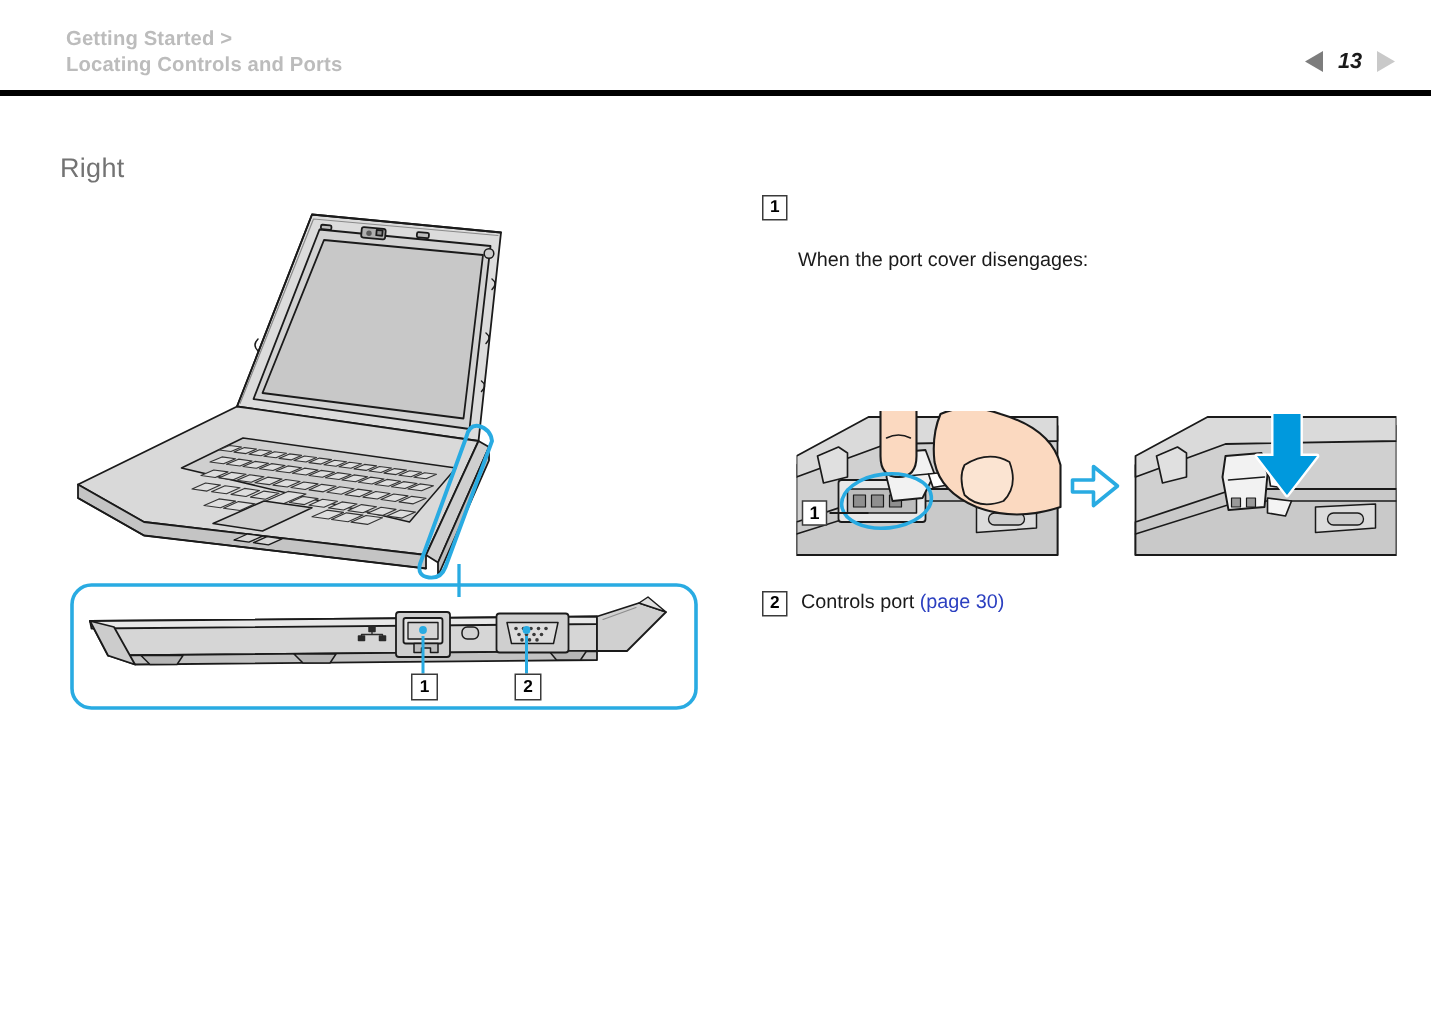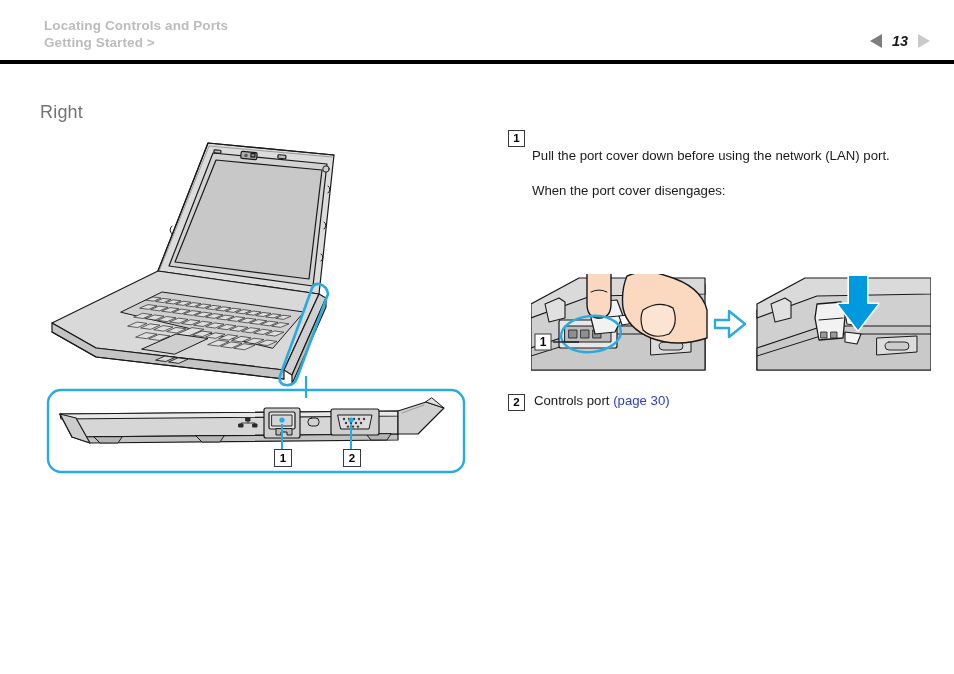--- a/index.html
+++ b/index.html
@@ -170,22 +170,22 @@
 
   
   svg { display: block; }
 </style>
 </head>
 <body>
 
 <div id="page-header">
 
   <div id="breadcrumb">
+    <span class="bc-line">Getting Started &gt;</span>
     <span class="bc-line">Locating Controls and Ports</span>
-    <span class="bc-line">Getting Started &gt;</span>
   </div>
 
   <div id="page-nav">
     <span class="nav-arrow prev"></span>
     <span id="page-number">13</span>
     <span class="nav-arrow next"></span>
   </div>
 
   <div id="header-rule"></div>
 </div>
@@ -379,21 +379,20 @@
                 line-height:16px; text-align:center; color:#000;">2</div>
   </div>
 </div>
 
 <div id="text-column">
 
   <div class="item-block">
     <div class="item-row">
       <span class="num-badge">1</span>
     </div>
-    <div class="body-text">Pull the port cover down before using the network (LAN) port.</div>
     <div class="spacer-line"></div>
     <div class="body-text">When the port cover disengages:</div>
   </div>
 </div>
 
 <div id="procedure-figure">
   <svg width="400" height="112" viewBox="0 0 400 112">
 
     <g>
       <rect x="0" y="0" width="174" height="107" fill="#ffffff"></rect>

